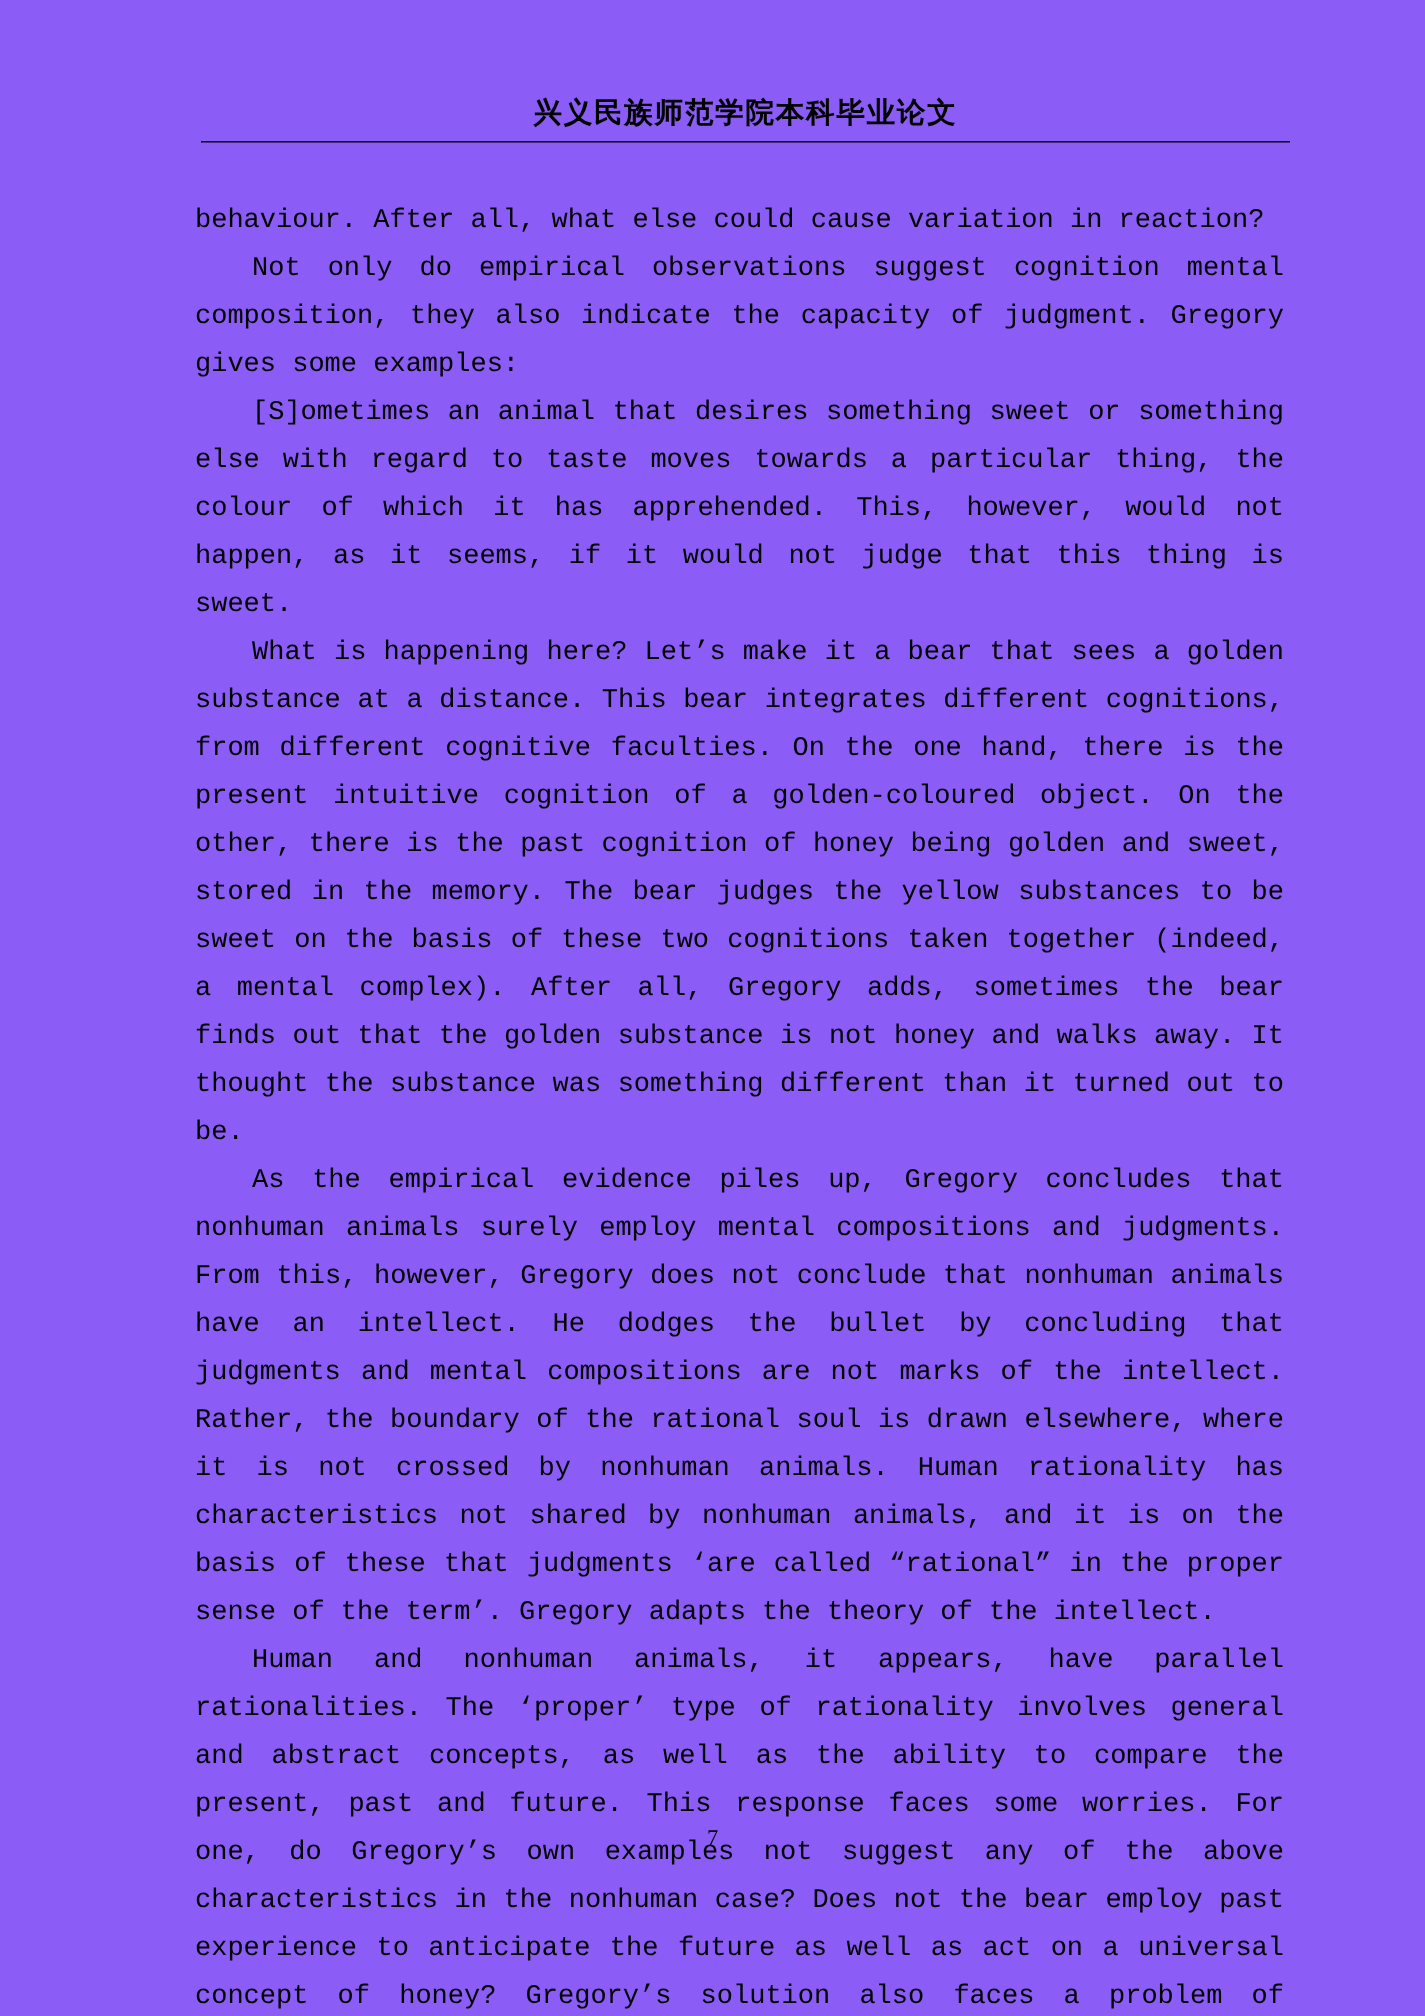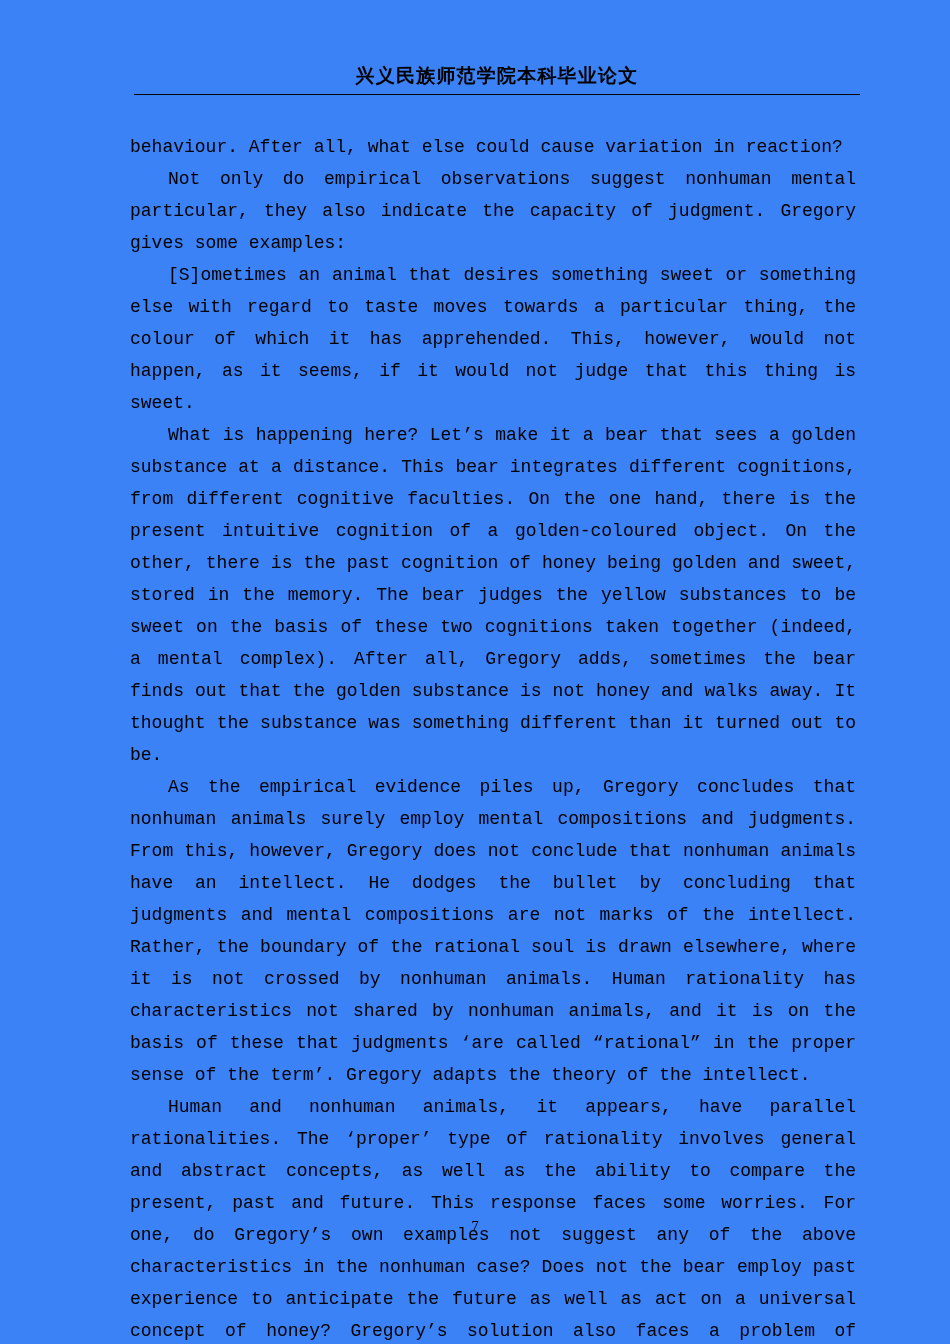--- a/index.html
+++ b/index.html
@@ -5,21 +5,21 @@
   html, body {
     margin: 0;
     padding: 0;
     background: #ffffff;
   }
 
   .page {
     position: relative;
     width: 950px;
     height: 1344px;
-    background: #3b82f6;
+    background: #8b5cf6;
     margin: 0 auto;
     overflow: hidden;
     box-sizing: border-box;
   }
 
   
   .header {
     position: absolute;
     left: 134px;
     top: 62px;
@@ -85,21 +85,21 @@
 
 <div class="page">
 
   <div class="header">
     <div class="header-title">兴义民族师范学院本科毕业论文</div>
     <div class="header-rule"></div>
   </div>
 
   <div class="body-text">
     <p class="indent-0">behaviour. After all, what else could cause variation in reaction?</p>
-    <p class="indent">Not only do empirical observations suggest nonhuman mental particular, they also indicate the capacity of judgment. Gregory gives some examples:</p>
+    <p class="indent">Not only do empirical observations suggest cognition mental composition, they also indicate the capacity of judgment. Gregory gives some examples:</p>
     <p class="indent">[S]ometimes an animal that desires something sweet or something else with regard to taste moves towards a particular thing, the colour of which it has apprehended. This, however, would not happen, as it seems, if it would not judge that this thing is sweet.</p>
     <p class="indent">What is happening here? Let’s make it a bear that sees a golden substance at a distance. This bear integrates different cognitions, from different cognitive faculties. On the one hand, there is the present intuitive cognition of a golden-coloured object. On the other, there is the past cognition of honey being golden and sweet, stored in the memory. The bear judges the yellow substances to be sweet on the basis of these two cognitions taken together (indeed, a mental complex). After all, Gregory adds, sometimes the bear finds out that the golden substance is not honey and walks away. It thought the substance was something different than it turned out to be.</p>
     <p class="indent">As the empirical evidence piles up, Gregory concludes that nonhuman animals surely employ mental compositions and judgments. From this, however, Gregory does not conclude that nonhuman animals have an intellect. He dodges the bullet by concluding that judgments and mental compositions are not marks of the intellect. Rather, the boundary of the rational soul is drawn elsewhere, where it is not crossed by nonhuman animals. Human rationality has characteristics not shared by nonhuman animals, and it is on the basis of these that judgments ‘are called “rational” in the proper sense of the term’. Gregory adapts the theory of the intellect.</p>
     <p class="indent">Human and nonhuman animals, it appears, have parallel rationalities. The ‘proper’ type of rationality involves general and abstract concepts, as well as the ability to compare the present, past and future. This response faces some worries. For one, do Gregory’s own examples not suggest any of the above characteristics in the nonhuman case? Does not the bear employ past experience to anticipate the future as well as act on a universal concept of honey? Gregory’s solution also faces a problem of relevance. Why would the use of general categories, abstract things and comparisons over time imply another, if not better, type of rationality? Pointing out a difference is not enough; Gregory should say why this matters. (Note this problem retroactively affects the initial marks of the intellect as well.)</p>
   </div>
 
   <div class="page-number">7</div>
 
 </div>
 

